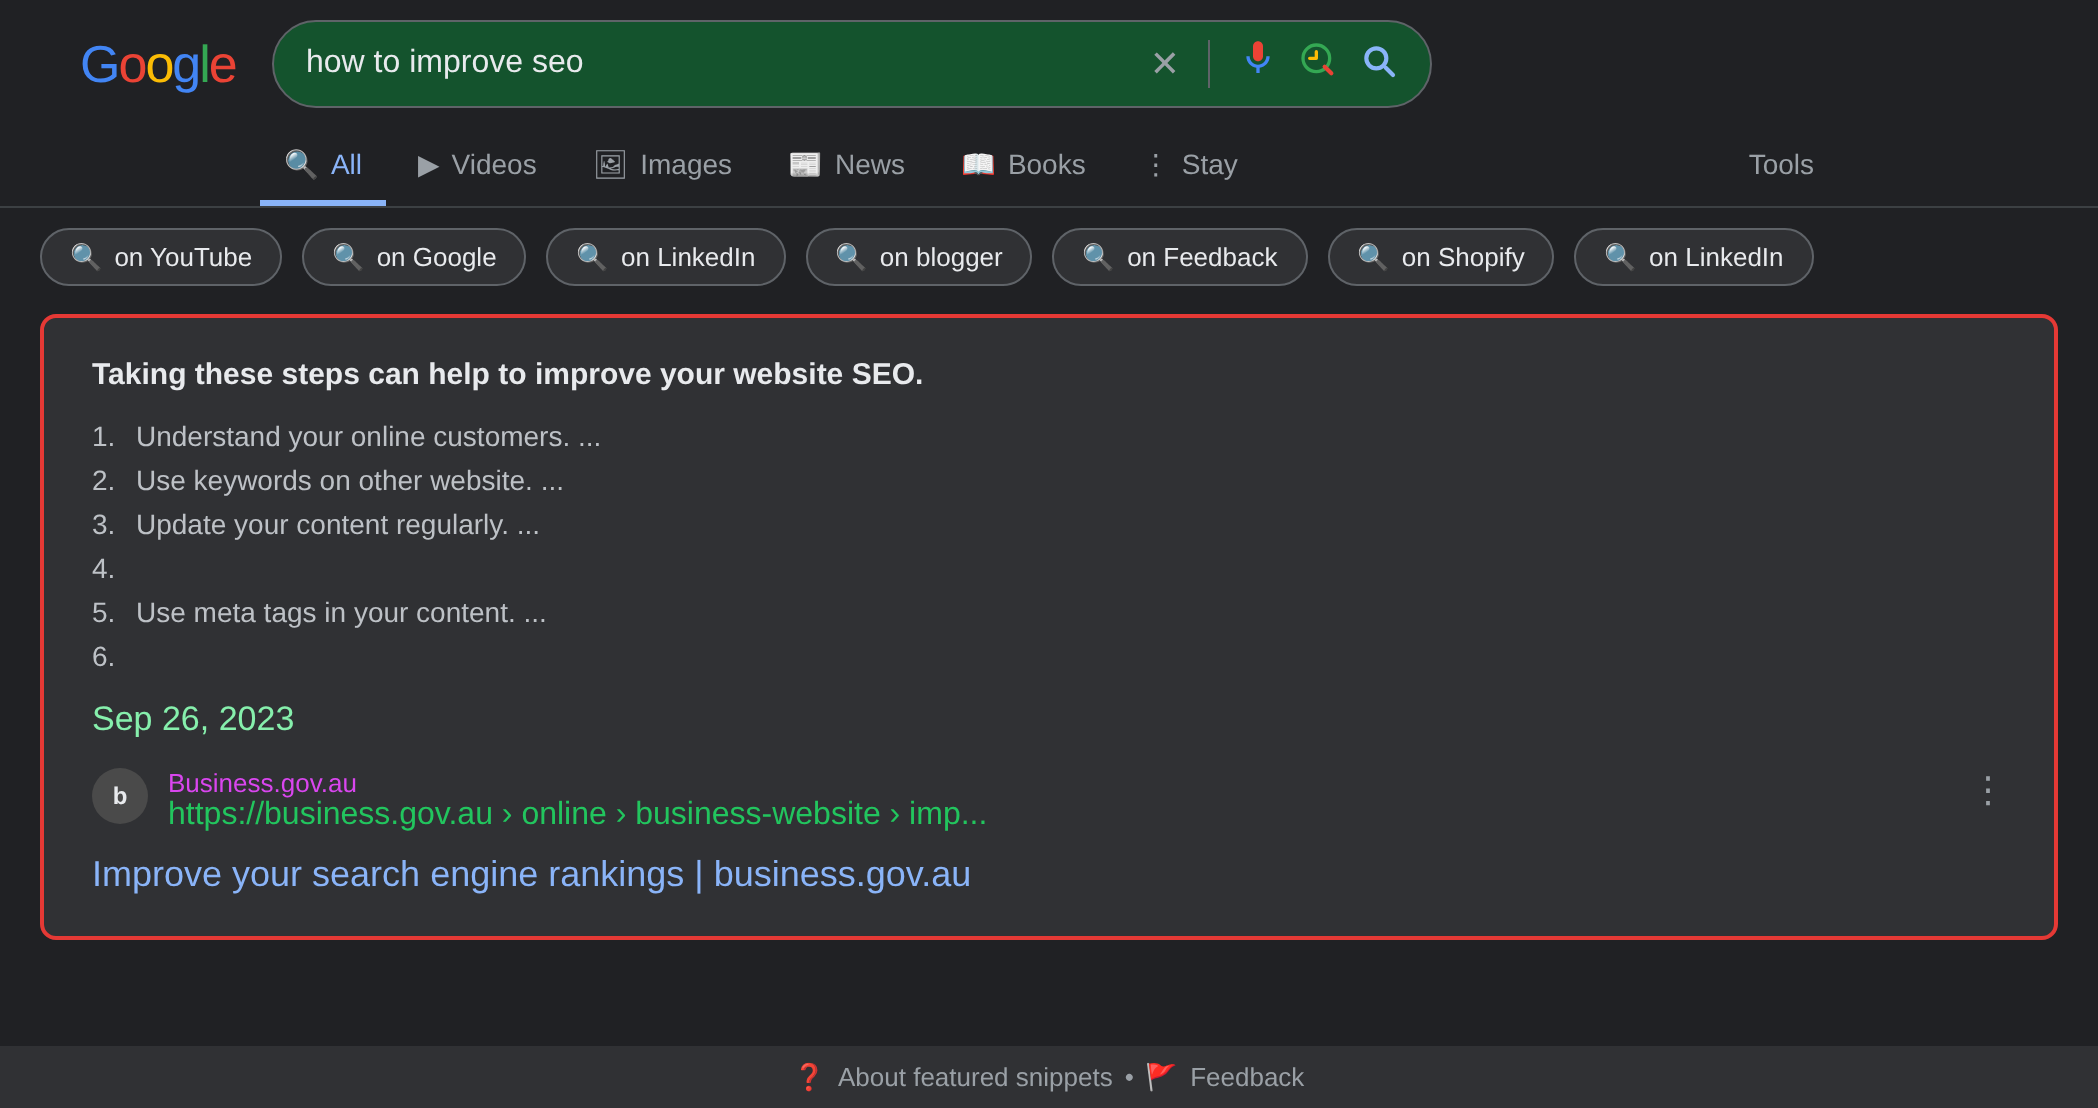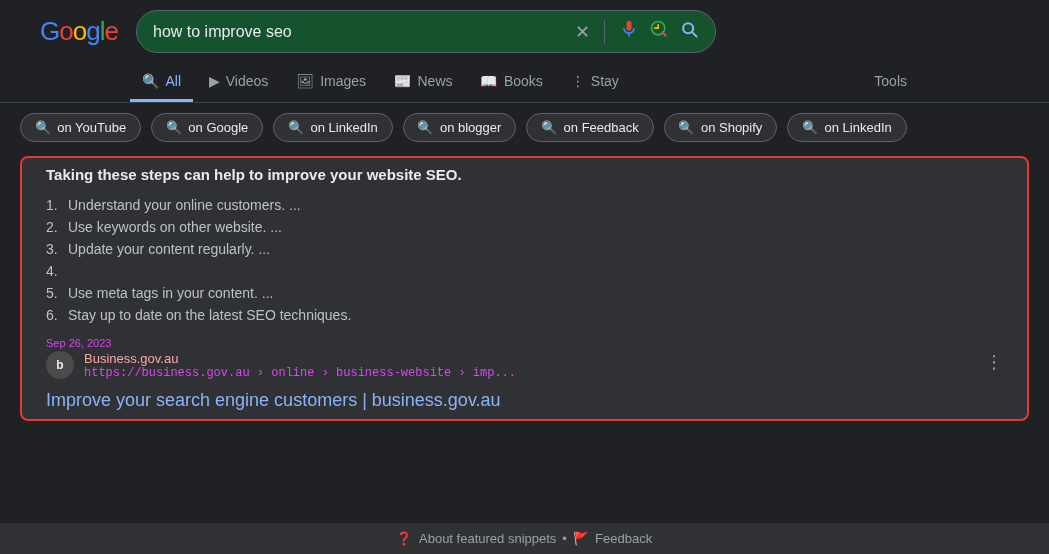--- a/index.html
+++ b/index.html
@@ -138,21 +138,21 @@
       color: #9aa0a6;
       font-size: 13px;
     }
 
     
     .featured-snippet {
       margin: 4px 20px 0 20px;
       border: 2px solid #e53935;
       border-radius: 8px;
       background: #303134;
-      padding: 8px 24px;
+      padding: 20px 24px;
       position: relative;
     }
 
     .snippet-header {
       font-size: 15px;
       font-weight: 600;
       color: #e8eaed;
       margin-bottom: 14px;
     }
 
@@ -166,23 +166,23 @@
       margin-bottom: 6px;
       display: flex;
       gap: 6px;
     }
     .snippet-list li .num {
       min-width: 16px;
       color: #bdc1c6;
     }
 
     .snippet-date {
-      font-size: 11px;
-      color: #d946ef;
-      margin-bottom: 2px;
+      font-size: 17px;
+      color: #86efac;
+      margin-bottom: 14px;
     }
 
     .snippet-source {
       display: flex;
       align-items: flex-start;
       gap: 10px;
       margin-bottom: 10px;
     }
     .snippet-source-logo {
       width: 28px;
@@ -195,26 +195,25 @@
       font-size: 12px;
       font-weight: bold;
       color: #e8eaed;
       flex-shrink: 0;
     }
     .snippet-source-info {
       flex: 1;
     }
     .snippet-source-name {
       font-size: 13px;
-      color: #fca5a5;
+      color: #d946ef;
     }
     .snippet-source-url {
-      font-size: 12px;
-      color: #d946ef;
-      font-family: Liberation Mono, monospace;
+      font-size: 16px;
+      color: #22c55e;
     }
     .snippet-source-dots {
       color: #9aa0a6;
       font-size: 18px;
       cursor: pointer;
       margin-left: auto;
     }
 
     .snippet-link {
       font-size: 18px;
@@ -357,35 +356,34 @@
       </li>
     <li>
         <span class="num">4.</span>
       </li>
     <li>
         <span class="num">5.</span>
         <span>Use meta tags in your content. ...</span>
       </li>
     <li>
         <span class="num">6.</span>
-        <span>Stay up to date on the latest SEO techniques.</span>
       </li>
   </ol>
   <div class="snippet-date">Sep 26, 2023</div>
   <div class="snippet-source">
     <div class="snippet-source-logo">
       <span>b</span>
     </div>
     <div class="snippet-source-info">
       <div class="snippet-source-name">Business.gov.au</div>
       <div class="snippet-source-url">https://business.gov.au › online › business-website › imp...</div>
     </div>
     <span class="snippet-source-dots">⋮</span>
   </div>
-  <a class="snippet-link">Improve your search engine customers | business.gov.au</a>
+  <a class="snippet-link">Improve your search engine rankings | business.gov.au</a>
 </div>
 
 <div class="bottom-bar">
   <span style="font-size:13px;">❓</span>
   <span>About featured snippets</span>
   <span class="dot">•</span>
   <span style="font-size:13px;">🚩</span>
   <span>Feedback</span>
 </div>
 

